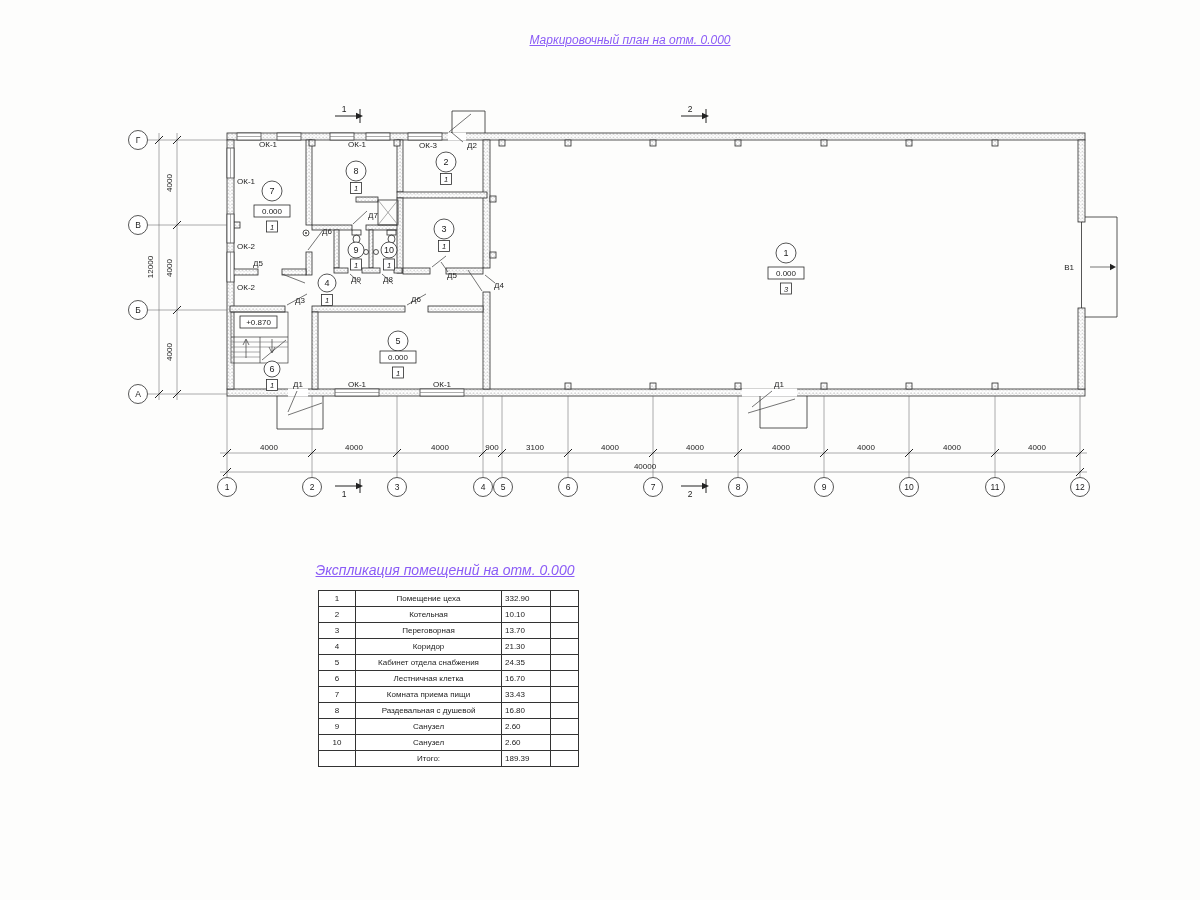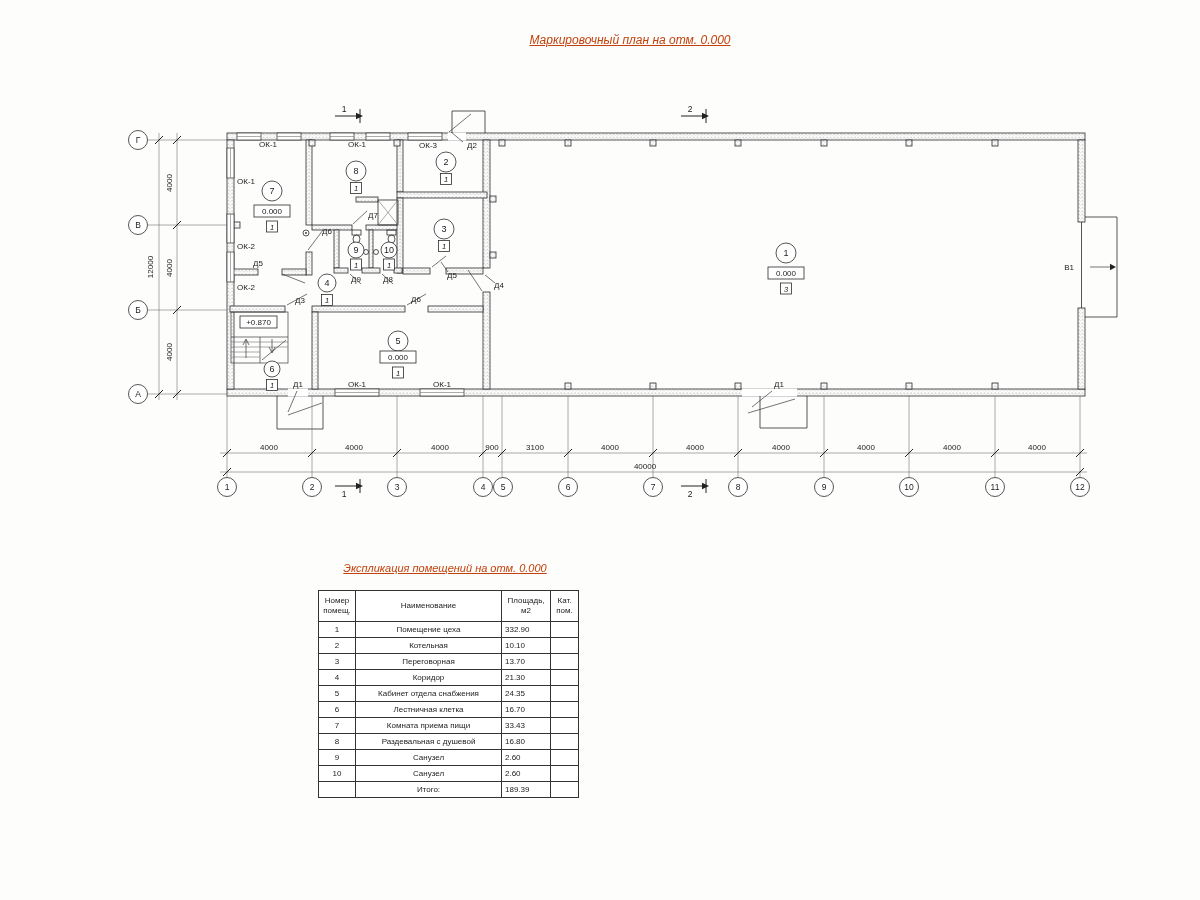--- a/index.html
+++ b/index.html
@@ -1,21 +1,21 @@
 <!DOCTYPE html>
 <html><head>
 <meta charset="utf-8">
 <style>
   html,body{margin:0;padding:0;background:#f7f7f5;}
   #canvas{position:relative;width:1200px;height:900px;background:#fdfdfc;overflow:hidden;
           font-family:"Liberation Sans",sans-serif;}
-  .title{position:absolute;text-align:center;font-style:italic;color:#c2410c;
+  .title{position:absolute;text-align:center;font-style:italic;color:#8b5cf6;
          text-decoration:underline;font-family:"Liberation Sans",sans-serif;}
   #plan-title{left:430px;top:33px;width:400px;font-size:12px;}
-  #table-title{left:300px;top:562px;width:290px;font-size:11px;}
+  #table-title{left:300px;top:562px;width:290px;font-size:14px;}
   svg text{font-family:"Liberation Sans",sans-serif;fill:#1c1c1c;}
   .w{fill:url(#st);stroke:#2b2b2b;stroke-width:.8;}
   .ln{stroke:#2b2b2b;stroke-width:.8;fill:none;}
   .tn{stroke:#666;stroke-width:.55;fill:none;}
   .lf{stroke:#3a3a3a;stroke-width:.7;fill:none;}
   .tk{stroke:#222;stroke-width:1;}
   .win{fill:#fff;stroke:#2b2b2b;stroke-width:.7;}
   .gap{fill:#fff;stroke:none;}
   .mk{fill:#fff;stroke:#2b2b2b;stroke-width:.8;}
   .t8{font-size:8px;} .t85{font-size:8.5px;} .t9{font-size:9px;}
@@ -455,37 +455,20 @@
   </svg>
 
   <table id="schedule">
     <colgroup>
         <col class="c-num">
         <col class="c-name">
         <col class="c-area">
         <col class="c-cat">
       </colgroup>
     <tbody>
-        <tr>
-      <th>
-            <span>Номер</span>
-            <span>помещ.</span>
-          </th>
-      <th>
-            <span>Наименование</span>
-          </th>
-      <th>
-            <span>Площадь,</span>
-            <span>м2</span>
-          </th>
-      <th>
-            <span>Кат.</span>
-            <span>пом.</span>
-          </th>
-    </tr>
     <tr>
           <td class="c-num">1</td>
           <td class="c-name">Помещение цеха</td>
           <td class="c-area">332.90</td>
           <td class="c-cat"></td>
         </tr>
     <tr>
           <td class="c-num">2</td>
           <td class="c-name">Котельная</td>
           <td class="c-area">10.10</td>

